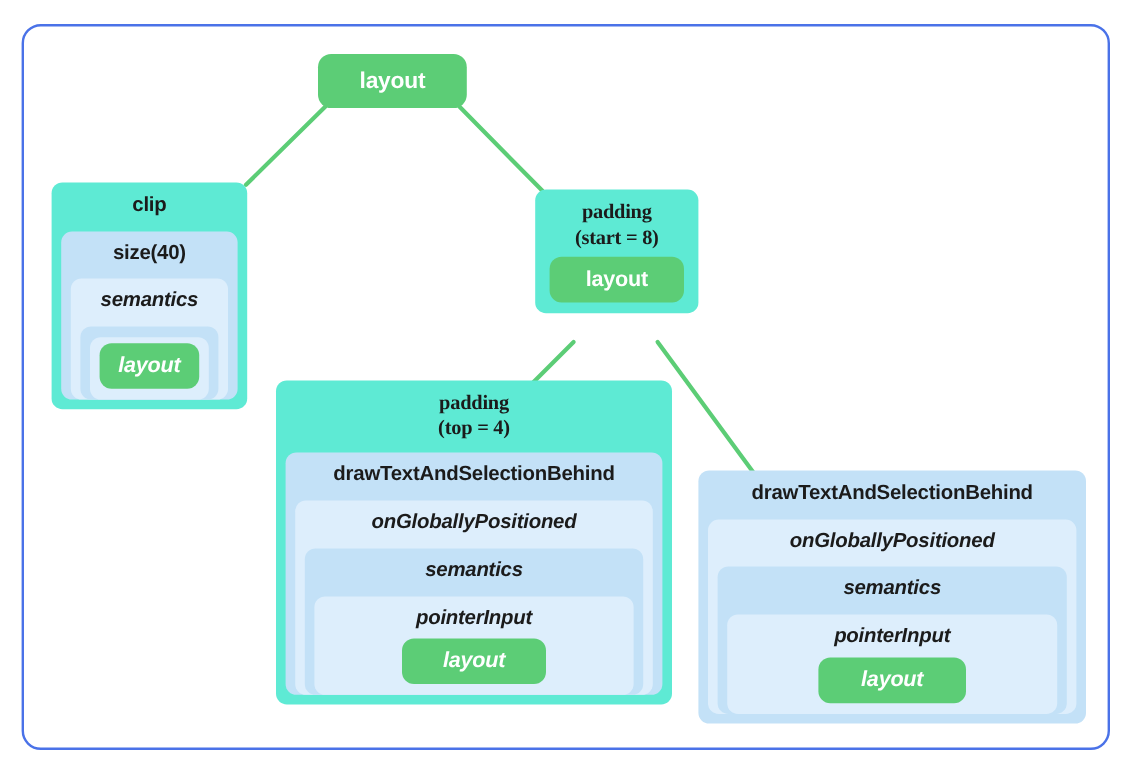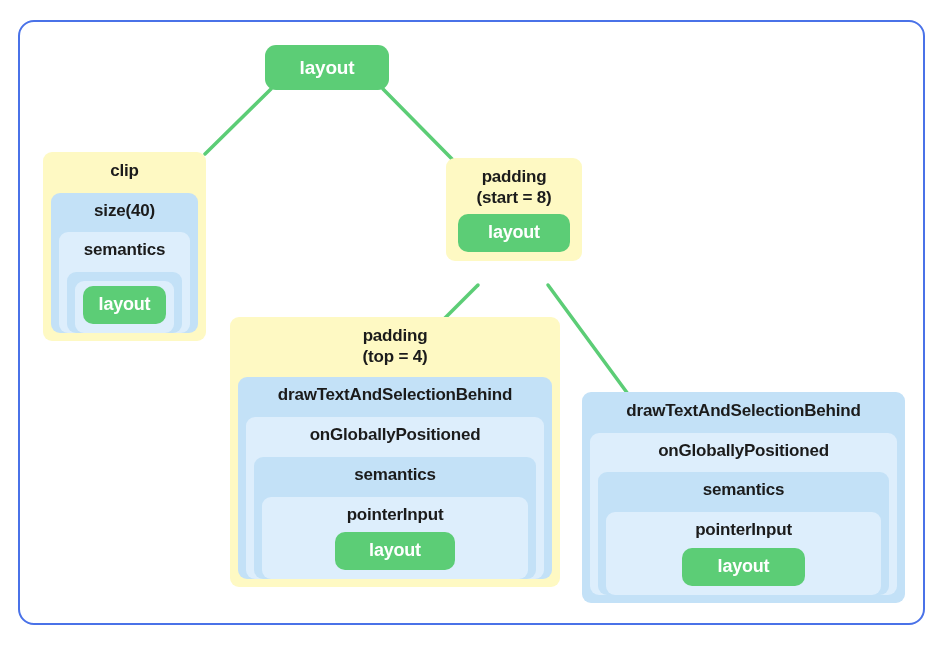--- a/index.html
+++ b/index.html
@@ -42,44 +42,44 @@
     pointer-events: none;
   }
   
   .nodebox {
     position: absolute;
     box-sizing: border-box;
     border-radius: 9px;
     padding-top: 6px;
   }
   .nodebox.shade-a { background: #c3e1f7; }
-  .nodebox.shade-b { background: #fef9c3; }
+  .nodebox.shade-b { background: #5eead4; }
 
   .nested {
     position: relative;
     box-sizing: border-box;
     border-radius: 9px;
     margin: 4px 8px 8px 8px;
     padding-top: 5px;
   }
   .nested.shade-a { background: #c3e1f7; }
-  .nested.shade-b { background: #ddeefc; }
+  .nested.shade-b { background: #ddeefc; font-style: italic; }
 
   .nlabel {
     display: block;
     text-align: center;
     color: #1b1b1b;
     font-size: 17px;
     font-weight: bold;
     line-height: 1.22;
     letter-spacing: -0.2px;
     padding: 3px 6px 7px 6px;
     white-space: pre-line;
   }
-  .nlabel.two-line { padding-bottom: 6px; }
+  .nlabel.two-line { padding-bottom: 6px; font-family: Liberation Serif, serif; }
 
   
   .greenchip {
     background: #5ccd76;
     border-radius: 10px;
     color: #ffffff;
     font-size: 18px;
     font-weight: bold;
     text-align: center;
     line-height: 36px;

